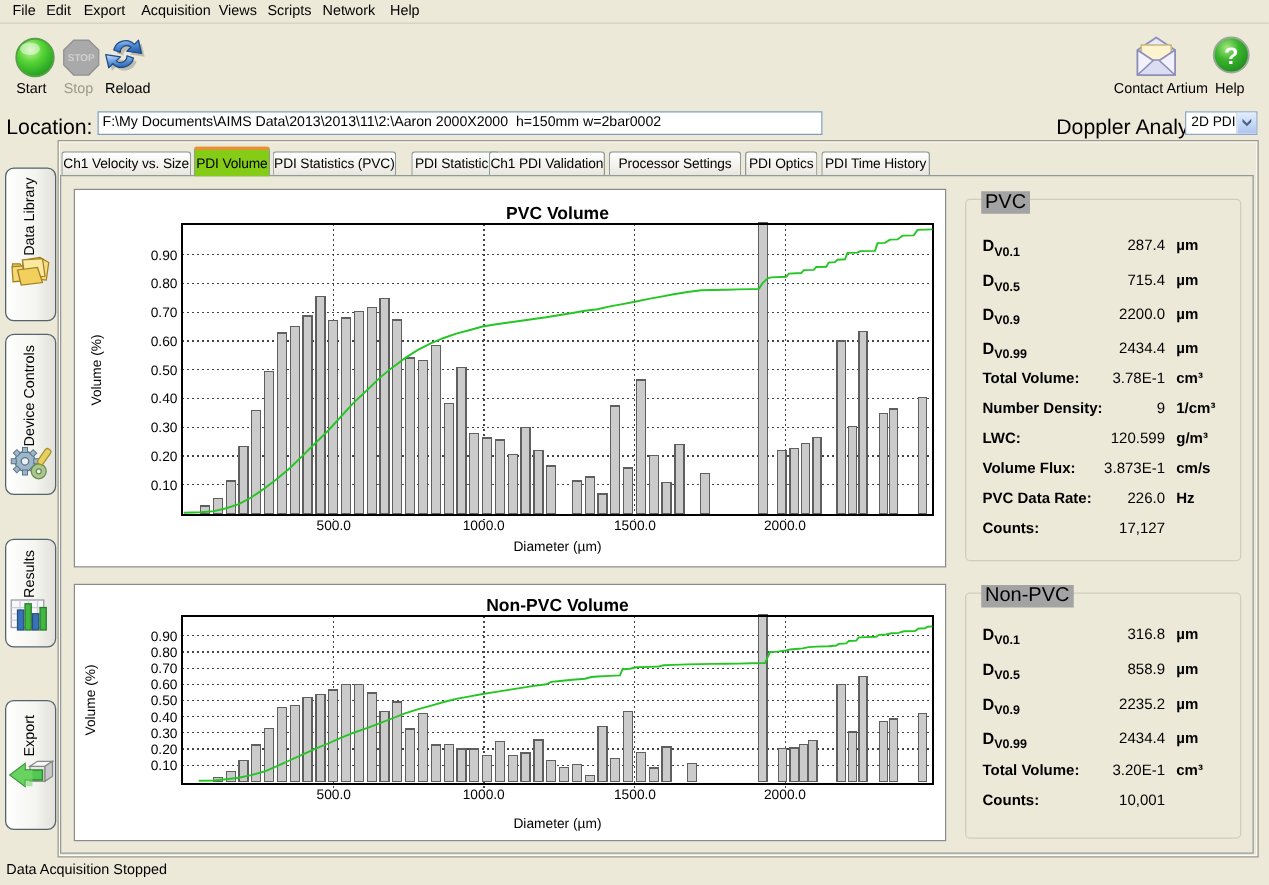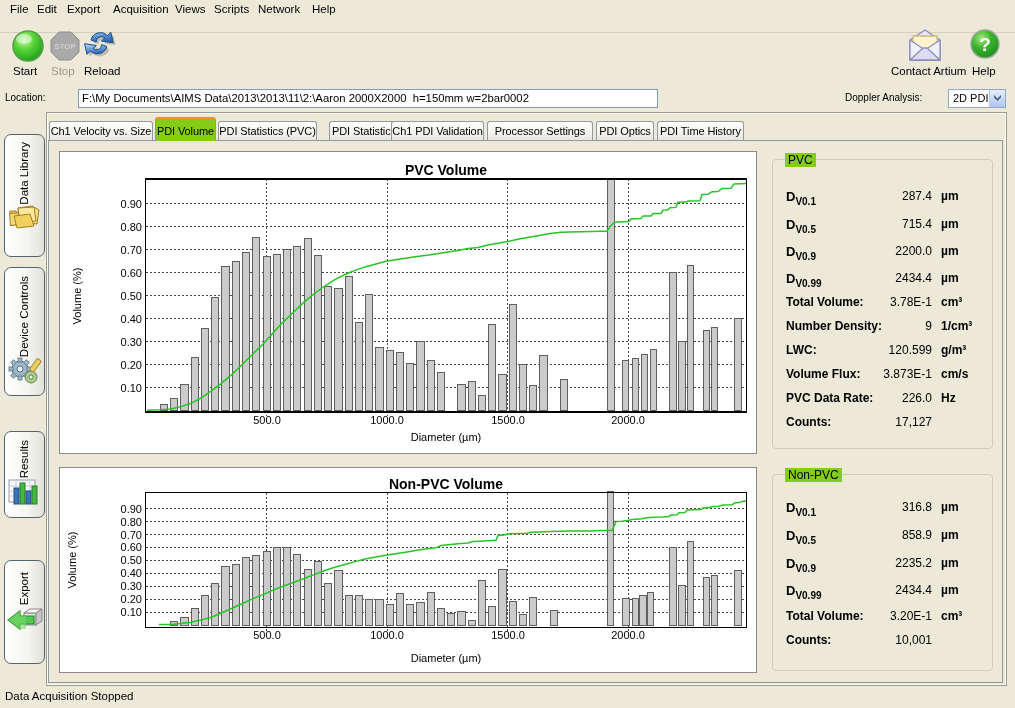--- a/index.html
+++ b/index.html
@@ -1,20 +1,20 @@
 <!DOCTYPE html>
 <html><head><meta charset="utf-8"><style>
 * { margin:0; padding:0; box-sizing:border-box; }
 html,body { width:1015px; height:708px; background:#ece9d8; overflow:hidden;
   font-family:"Liberation Sans", sans-serif; }
-#menubar { position:absolute; left:0; top:0; width:100%; height:33px;
+#menubar { position:absolute; left:0; top:0; width:100%; height:19px;
   border-bottom:1px solid #d4d0c0; font-size:11.5px; color:#000; }
 #menubar span { position:absolute; top:3px; }
 .tlab { position:absolute; top:65px; font-size:11.5px; color:#000; }
-.plab { position:absolute; font-size:10px; color:#000; }
+.plab { position:absolute; font-size:17px; color:#000; }
 #locfield { position:absolute; left:78px; top:89px; width:580px; height:19px;
   background:#fff; border:1px solid #7f9db9; font-size:11.3px; padding:2px 0 0 3px;
   white-space:nowrap; overflow:hidden; z-index:5; }
 #combo { position:absolute; left:948px; top:89px; width:58px; height:19px;
   background:#fff; border:1px solid #91a7c4; font-size:11px; z-index:5; }
 #combobtn { position:absolute; right:0px; top:0px; width:16px; height:17px;
   background:linear-gradient(#e3eefe,#c8daf7 50%,#adc4ee); border-left:1px solid #b4c6e0;
   border-radius:0 1px 1px 0; text-align:center; }
 .sbtn { position:absolute; left:4px; width:41px; background:linear-gradient(to right,#ffffff,#f4f4f0 60%,#e2e1da);
   border:1.5px solid #54646e; border-radius:7px; }
@@ -31,21 +31,21 @@
   padding-top:5px; z-index:3; }
 #tabpage { position:absolute; left:48px; top:140px; width:955px; height:543px;
   border:1px solid #919b9c; background:#ece9d8; z-index:2; }
 .srow { position:absolute; left:786px; width:210px; height:20px; font-size:12px; color:#000; z-index:5; }
 .slab { position:absolute; left:0; top:2px; font-weight:bold; }
 .dl { font-weight:bold; font-size:13px; }
 .dl sub { font-size:10px; font-weight:bold;text-align:right; }
 .sval { position:absolute; right:64px; top:2px; }
 .sunit { position:absolute; left:155px; top:2px; font-weight:bold; }
 .gbox { position:absolute; border:1px solid #cfccc0; border-radius:4px; z-index:4; }
-.gbox span { position:absolute; left:12px; top:-7px; background:#84cc16; padding:0 3px; font-size:12px; }
+.gbox span { position:absolute; left:12px; top:-7px; background:#a3a3a3; padding:0 3px; font-size:16px; }
 #statusbar { position:absolute; left:5px; top:690px; font-size:11.5px; color:#000; }
 svg { overflow:visible; }
 </style></head>
 <body>
 <div id="menubar">
 <span style="left:10px">File</span>
     <span style="left:37px">Edit</span>
 <span style="left:67px">Export</span>
     <span style="left:113px">Acquisition</span>
 <span style="left:175px">Views</span>

